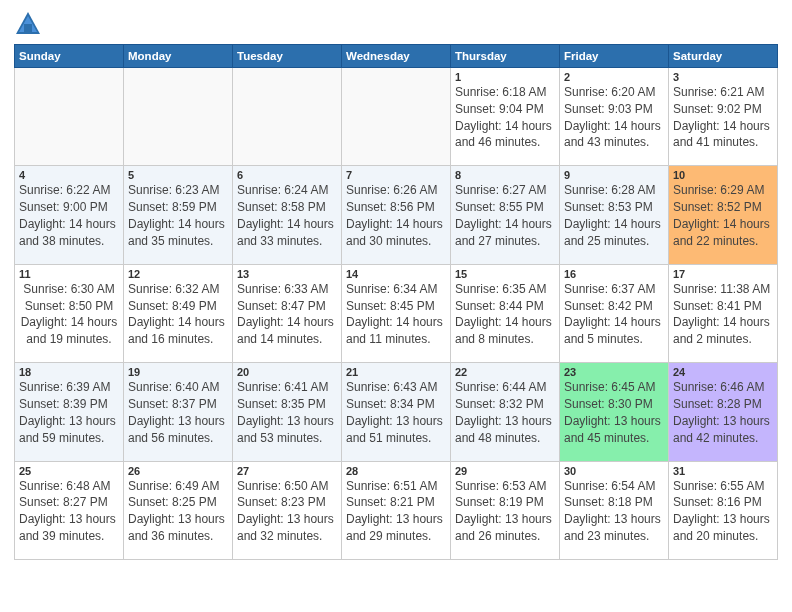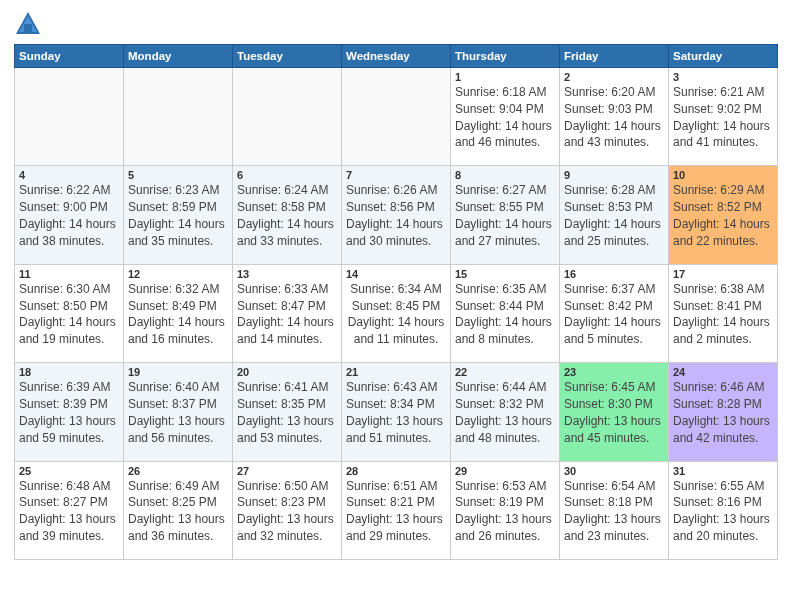--- a/index.html
+++ b/index.html
@@ -211,63 +211,63 @@
             <span class="day-number">10</span>
             <div class="day-detail" style="white-space: pre-line;">Sunrise: 6:29 AM
 Sunset: 8:52 PM
 Daylight: 14 hours
 and 22 minutes.</div>
           </td>
         </tr>
         <tr>
           <td>
             <span class="day-number">11</span>
-            <div class="day-detail" style="white-space: pre-line;">Sunrise: 6:30 AM
+            <div class="day-detail" style="white-space: pre-line; text-align: center;">Sunrise: 6:30 AM
 Sunset: 8:50 PM
 Daylight: 14 hours
 and 19 minutes.</div>
           </td>
           <td>
             <span class="day-number">12</span>
             <div class="day-detail" style="white-space: pre-line;">Sunrise: 6:32 AM
 Sunset: 8:49 PM
 Daylight: 14 hours
 and 16 minutes.</div>
           </td>
           <td>
             <span class="day-number">13</span>
             <div class="day-detail" style="white-space: pre-line;">Sunrise: 6:33 AM
 Sunset: 8:47 PM
 Daylight: 14 hours
 and 14 minutes.</div>
           </td>
           <td>
             <span class="day-number">14</span>
-            <div class="day-detail" style="white-space: pre-line; text-align: center;">Sunrise: 6:34 AM
+            <div class="day-detail" style="white-space: pre-line;">Sunrise: 6:34 AM
 Sunset: 8:45 PM
 Daylight: 14 hours
 and 11 minutes.</div>
           </td>
           <td>
             <span class="day-number">15</span>
             <div class="day-detail" style="white-space: pre-line;">Sunrise: 6:35 AM
 Sunset: 8:44 PM
 Daylight: 14 hours
 and 8 minutes.</div>
           </td>
           <td>
             <span class="day-number">16</span>
             <div class="day-detail" style="white-space: pre-line;">Sunrise: 6:37 AM
 Sunset: 8:42 PM
 Daylight: 14 hours
 and 5 minutes.</div>
           </td>
           <td>
             <span class="day-number">17</span>
-            <div class="day-detail" style="white-space: pre-line;">Sunrise: 6:38 AM
+            <div class="day-detail" style="white-space: pre-line;">Sunrise: 11:38 AM
 Sunset: 8:41 PM
 Daylight: 14 hours
 and 2 minutes.</div>
           </td>
         </tr>
         <tr>
           <td style="background: rgb(240, 245, 250);">
             <span class="day-number">18</span>
             <div class="day-detail" style="white-space: pre-line;">Sunrise: 6:39 AM
 Sunset: 8:39 PM

